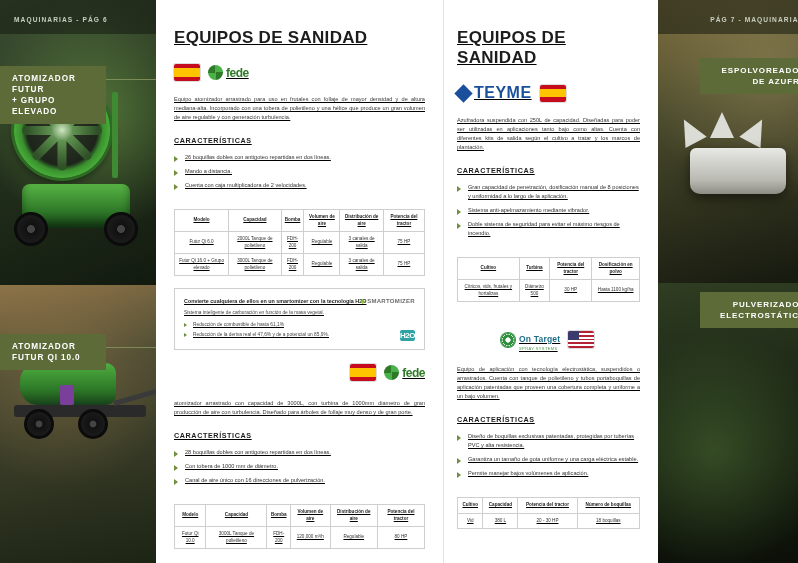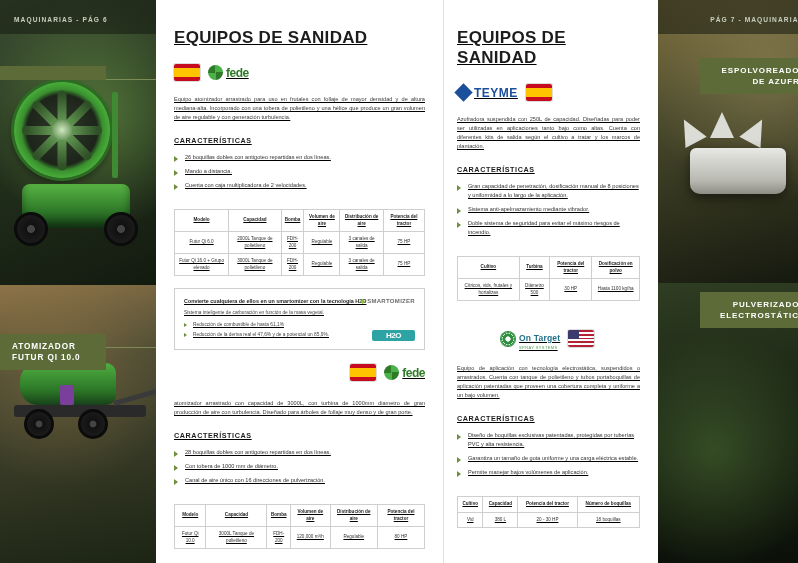--- a/index.html
+++ b/index.html
@@ -122,21 +122,21 @@
   }
   .flag-us .canton { position:absolute; left:0; top:0; width:11px; height:9px; background:#3c3b6e; }
   .logo-fede { display:flex; align-items:center; gap:3px; }
   .logo-fede .mark {
     width:15px; height:15px; border-radius:50%;
     background: conic-gradient(#4bb24a 0 25%, #2f7a29 0 50%, #4bb24a 0 75%, #2f7a29 0);
   }
   .logo-fede .txt { font-size:12px; font-weight:bold; color:#2f7a29; letter-spacing:-.5px; }
   .logo-teyme { display:flex; align-items:center; gap:4px; }
   .logo-teyme .sq { width:13px; height:13px; background:#1a4f9c; transform:rotate(45deg); }
-  .logo-teyme .txt { font-size:12px; font-weight:bold; color:#1a4f9c; letter-spacing:.5px; }
+  .logo-teyme .txt { font-size:16px; font-weight:bold; color:#1a4f9c; letter-spacing:.5px; }
   .logo-ontarget { display:flex; align-items:center; gap:4px; }
   .logo-ontarget .dot {
     width:14px; height:14px; border-radius:50%;
     background: radial-gradient(circle, #fff 25%, #2f8f3f 27%, #2f8f3f 55%, #fff 57%, #2f8f3f 60%);
     box-shadow:0 0 0 1px #2f8f3f;
   }
   .logo-ontarget .txt { font-size:8.5px; font-weight:bold; color:#1f6f8b; letter-spacing:.2px; }
   .logo-ontarget .sub { font-size:4px; color:#4a9a4a; letter-spacing:.4px; display:block; }
 
   p.body {
@@ -180,21 +180,21 @@
   }
   .smartomizer {
     position:absolute; right:9px; top:8px; font-size:6px; font-weight:bold; color:#6b6b6b;
     letter-spacing:.3px;
   }
   .smartomizer .mk { color:#8bbf3f; }
   .h2o {
     position:absolute; right:9px; bottom:8px; display:flex; align-items:center; gap:2px;
   }
   .h2o .b { background:#2ea3a3; color:#fff; font-size:8px; font-weight:bold;
-            padding:1px 14px; border-radius:2px; letter-spacing:-.5px; }
+            padding:1px 0; border-radius:2px; letter-spacing:-.5px; }
 
   
   .right-col { width:160px; flex:0 0 160px; position:relative; background:#101510; }
   .rphoto-top {
     position:absolute; left:0; top:0; width:160px; height:283px;
     background:
       radial-gradient(circle at 70% 25%, rgba(200,180,120,.35), rgba(0,0,0,0) 55%),
       linear-gradient(165deg, #7a6a3c 0%, #4a4a2c 35%, #14180e 100%);
     overflow:hidden;
   }
@@ -264,20 +264,22 @@
         <div class="wheel" style="left:18px; top:64px; width:30px; height:30px;"></div>
         <div class="wheel" style="left:72px; top:64px; width:30px; height:30px;"></div>
         <div style="position:absolute;left:54px;top:40px;width:14px;height:20px;background:#7a3f9a;border-radius:2px;"></div>
       </div>
     </div>
 
     <div class="hdr-left-bar"></div>
     <div class="hdr-left">MAQUINARIAS - PÁG 6</div>
 
     <div class="tag tag-top">
+      <div>ATOMIZADOR FUTUR</div>
+      <div>+ GRUPO ELEVADO</div>
     </div>
     <div class="tag-line" style="left:106px; top:79px; width:50px;"></div>
 
     <div class="tag tag-bottom">
       <div>ATOMIZADOR</div>
       <div>FUTUR QI 10.0</div>
     </div>
     <div class="tag-line" style="left:106px; top:347px; width:50px;"></div>
   </div>
 

